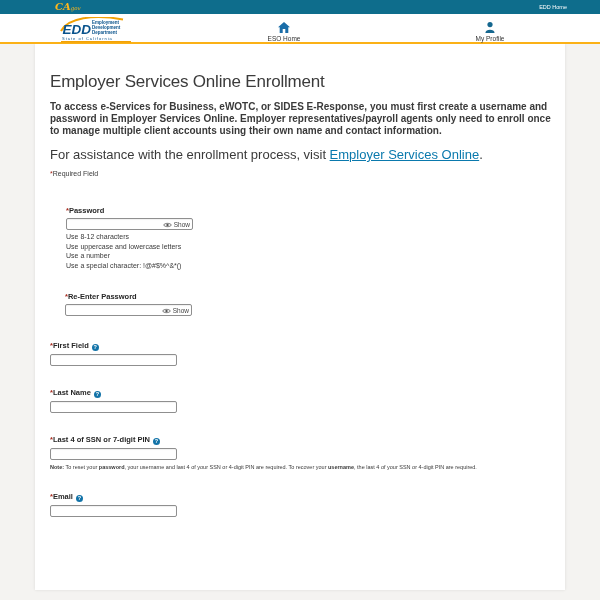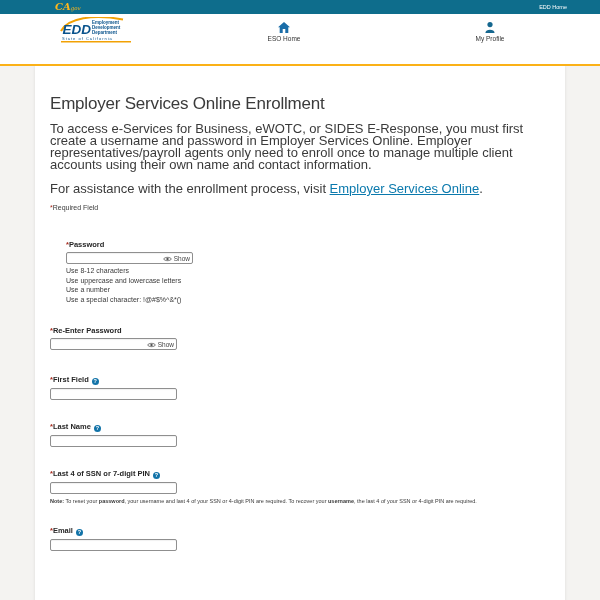--- a/index.html
+++ b/index.html
@@ -20,40 +20,40 @@
     font-style:italic; font-weight:bold; font-size:10px; line-height:14px;
     cursor:pointer;
   }
   .cagov .gov { font-size:5.5px; font-weight:normal; }
   .topbar-link {
     position:absolute; right:33px; top:4px;
     color:#ffffff; font-size:5.5px; cursor:pointer; text-decoration:none;
   }
 
   
-  .nav { position:relative; height:52px; background:#ffffff; border-bottom:2px solid #fbb117; }
+  .nav { position:relative; height:30px; background:#ffffff; border-bottom:2px solid #fbb117; }
   .edd-logo { position:absolute; left:60px; top:3px; cursor:pointer; }
   .nav-item {
     position:absolute; top:8px; width:64px; text-align:center;
     font-size:6.5px; color:#333; cursor:pointer;
   }
   .nav-item .nav-icon { display:block; margin:0 auto 2px auto; }
   .nav-item-eso { left:252px; }
   .nav-item-profile { left:458px; }
 
   
   .card {
     width:530px; margin:0 auto; background:#ffffff;
     padding:28px 15px 60px 15px; min-height:546px;
     box-shadow:0 0 3px rgba(0,0,0,0.10);
   }
   h1.page-title {
     margin:0 0 9px 0; font-size:17px; font-weight:normal; color:#3b3b3b; letter-spacing:-0.2px;
   }
-  .intro { margin:0 0 10px 0; font-size:13px; line-height:12px; width:502px; }
+  .intro { margin:0 0 10px 0; font-size:10px; line-height:12px; width:502px;font-weight:bold; }
   .assist { margin:0 0 8px 0; font-size:13px; }
   .assist a { color:#0a79ad; text-decoration:underline; cursor:pointer; }
   .required-note { margin:0 0 9px 0; font-size:7px; }
   .req { color:#a5291c; }
 
   
   .field-label { display:block; font-weight:bold; font-size:7.5px; color:#262626; margin:0 0 3px 0; }
   .help-icon {
     display:inline-block; vertical-align:-1px; margin-left:3px;
     width:7px; height:7px; border-radius:50%;
@@ -76,21 +76,21 @@
   }
   .hint { margin:4px 0 0 0; font-size:6.5px; }
   ul.rules { margin:4px 0 0 0; padding:0 0 0 20px; font-size:6.5px; }
   ul.rules li { margin:0 0 4px 0; }
   .pw-rules { margin:2px 0 0 0; font-size:7px; line-height:9.5px; }
   .ssn-note { margin:4px 0 0 0; font-size:5.5px; white-space:nowrap; color:#3a3a3a; }
   .ssn-note b { font-weight:bold; }
 
   #g-username { margin-top:5px; }
   #g-password { margin-top:29px;margin-left:16px; }
-  #g-reenter-password { margin-top:22px; }
+  #g-reenter-password { margin-top:22px;margin-left:15px; }
   #g-first-name { margin-top:25px; }
   #g-last-name { margin-top:22px; }
   #g-ssn { margin-top:22px; }
   #g-email { margin-top:22px; }
 </style>
 </head>
 <body>
 
 <div class="topbar">
   <div class="cagov"><span>CA</span><span class="gov">gov</span></div>

